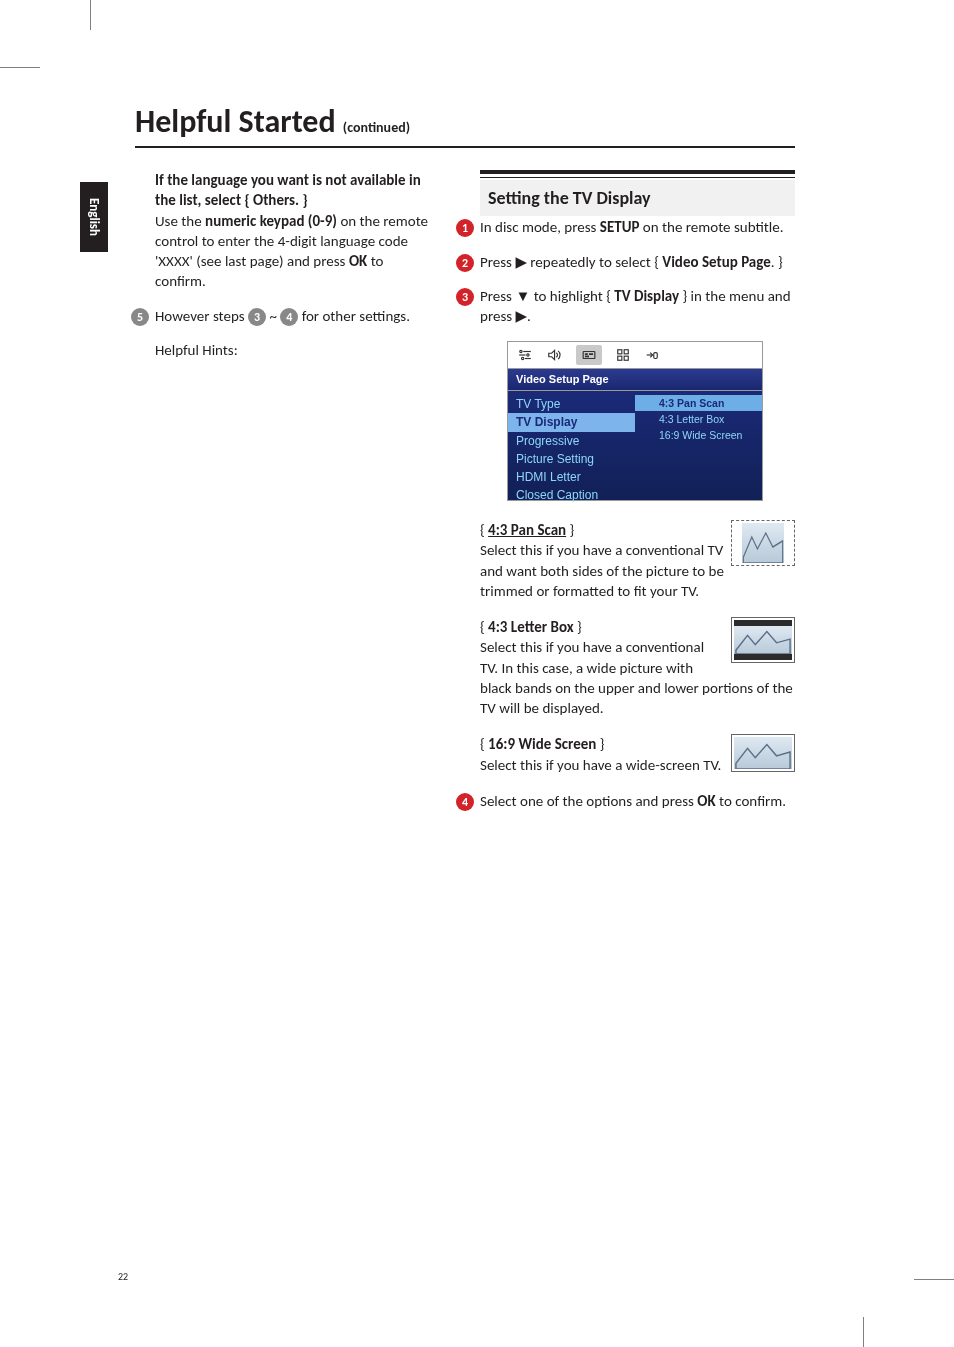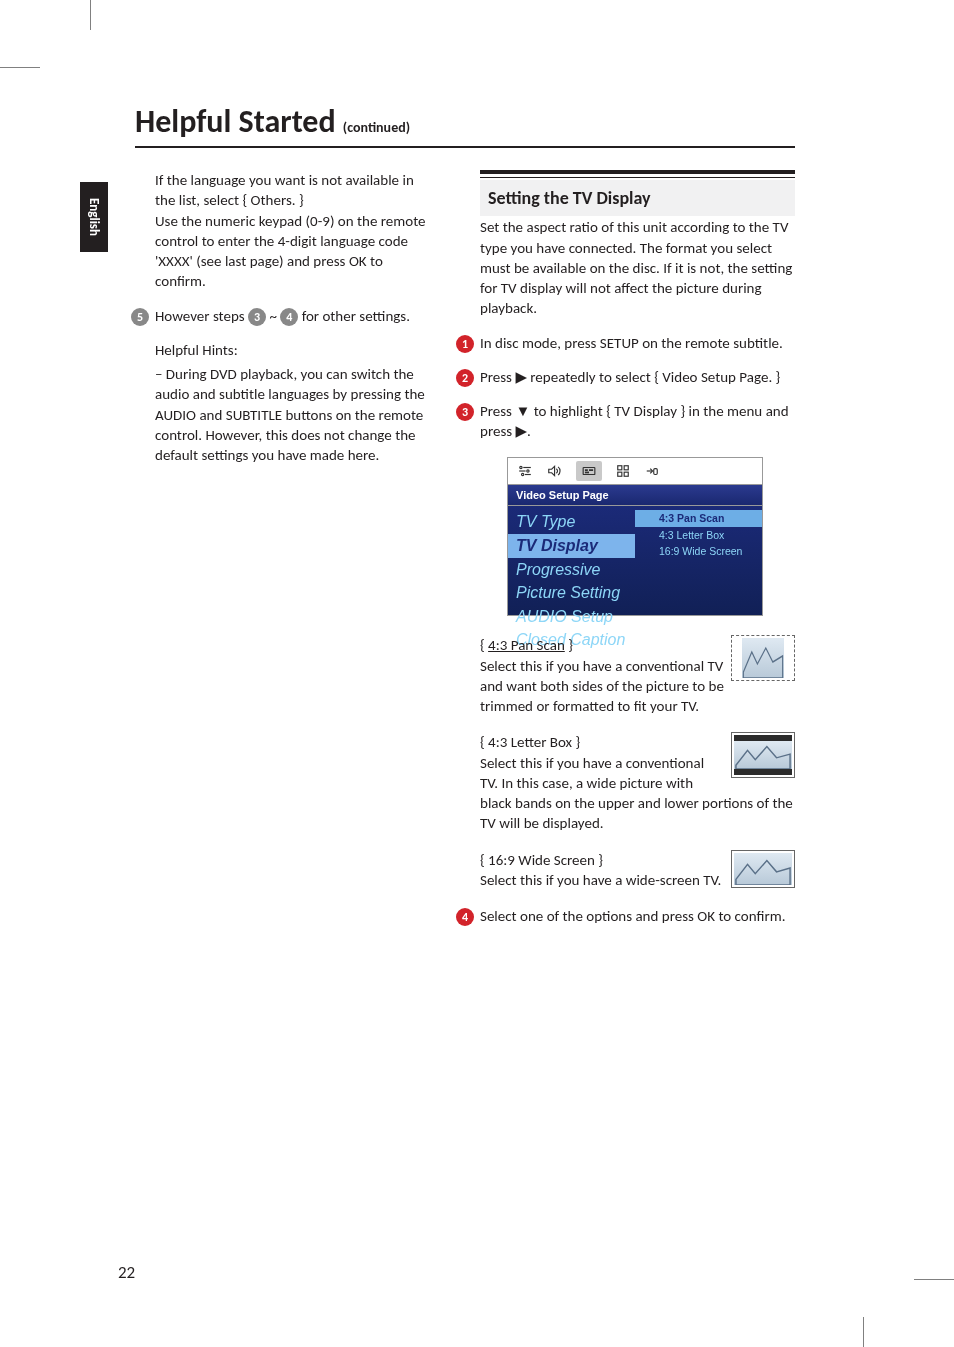--- a/index.html
+++ b/index.html
@@ -62,21 +62,21 @@
   }
   .col-right {
     position: absolute;
     left: 480px;
     top: 170px;
     width: 315px;
     font-size: 15px;
     line-height: 1.35;
   }
   .para { margin-bottom: 14px; }
-  .bold { font-weight: normal; text-align: right; }
+  .bold { font-weight: bold; text-align: right; }
   .italic { }
 
   .step-badge {
     display: inline-block;
     width: 18px; height: 18px; border-radius: 50%;
     background: #888; color: #fff; font-size: 12px;
     text-align: center; line-height: 18px; font-weight: bold;
     vertical-align: middle;
   }
   .step-badge.red { background: #d2232a; }
@@ -133,22 +133,21 @@
     width: 50%;
     padding: 4px 0;
   }
   .menu-right {
     width: 50%;
     padding: 4px 0;
   }
   .menu-item {
     color: #8dd6f7;
     padding: 1px 8px;
-    font-size: 16px;
-    font-style: italic;
+    font-size: 12px;
   }
   .menu-item.sel { background: #7db4ec; color: #1b2a78; font-weight: bold; }
   .menu-opt {
     color: #8dd6f7;
     padding: 1px 8px 1px 24px;
     font-size: 10.5px;
   }
   .menu-opt.sel { background: #6daee6; color: #1b2a78; font-weight: bold; }
 
   .option-block { margin-bottom: 16px; }
@@ -169,21 +168,21 @@
     background: linear-gradient(180deg,#dfe9f2,#b8c9d8);
   }
 
   .clear { clear: both; }
   .underline { text-decoration: underline; }
 
   .page-number {
     position: absolute;
     left: 118px;
     bottom: 64px;
-    font-size: 17px;
+    font-size: 10px;
   }
 </style>
 </head>
 <body>
 
 <div class="crop-line-left"></div>
 <div class="crop-line-top"></div>
 <div class="crop-line-right"></div>
 <div class="crop-line-bottom"></div>
 
@@ -202,29 +201,27 @@
     <span class="bold">If the language you want is not available in the list, select { Others. }</span><br>
     <span>Use the </span><span class="bold">numeric keypad (0-9)</span><span> on the remote control to enter the 4-digit language code 'XXXX' (see last page) and press </span><span class="bold">OK</span><span> to confirm.</span>
   </div>
 
   <div class="step-line">
     <span class="step-badge outer">5</span>
     <span>However steps </span><span class="step-badge">3</span><span> ~ </span><span class="step-badge">4</span><span> for other settings.</span>
   </div>
 
   <div class="para italic">Helpful Hints:</div>
-  <div class="para italic" style="margin-top:-10px">– During DVD playback, you can switch the audio and subtitle languages by pressing the AUDIO and SUBTITLE buttons on the remote control.  However, this does not change the default settings you have made here.</div>
 </div>
 
 <div class="col-right">
   <div class="section-hr"></div>
   <div class="section-hr2"></div>
   <div class="section-title">Setting the TV Display</div>
 
-  <div class="para">Set the aspect ratio of this unit according to the TV type you have connected. The format you select must be available on the disc.  If it is not, the setting for TV display will not affect the picture during playback.</div>
 
   <div class="step-line">
     <span class="step-badge red outer">1</span>
     <span>In disc mode, press </span><span class="bold">SETUP</span><span> on the remote subtitle.</span>
   </div>
 
   <div class="step-line">
     <span class="step-badge red outer">2</span>
     <span>Press </span><span>▶</span><span> repeatedly to select { </span><span class="bold">Video Setup Page</span><span>. }</span>
   </div>
@@ -277,21 +274,21 @@
           </svg>
       </span>
     </div>
     <div class="menu-titlebar">Video Setup Page</div>
     <div class="menu-body">
       <div class="menu-left">
         <div class="menu-item">TV Type</div>
         <div class="menu-item sel">TV Display</div>
         <div class="menu-item">Progressive</div>
         <div class="menu-item">Picture Setting</div>
-        <div class="menu-item">AUDIO Setup</div>
+        <div class="menu-item">HDMI Letter</div>
         <div class="menu-item">Closed Caption</div>
       </div>
       <div class="menu-right">
         <div class="menu-opt sel">4:3 Pan Scan</div>
         <div class="menu-opt">4:3 Letter Box</div>
         <div class="menu-opt">16:9 Wide Screen</div>
       </div>
     </div>
   </div>
 

